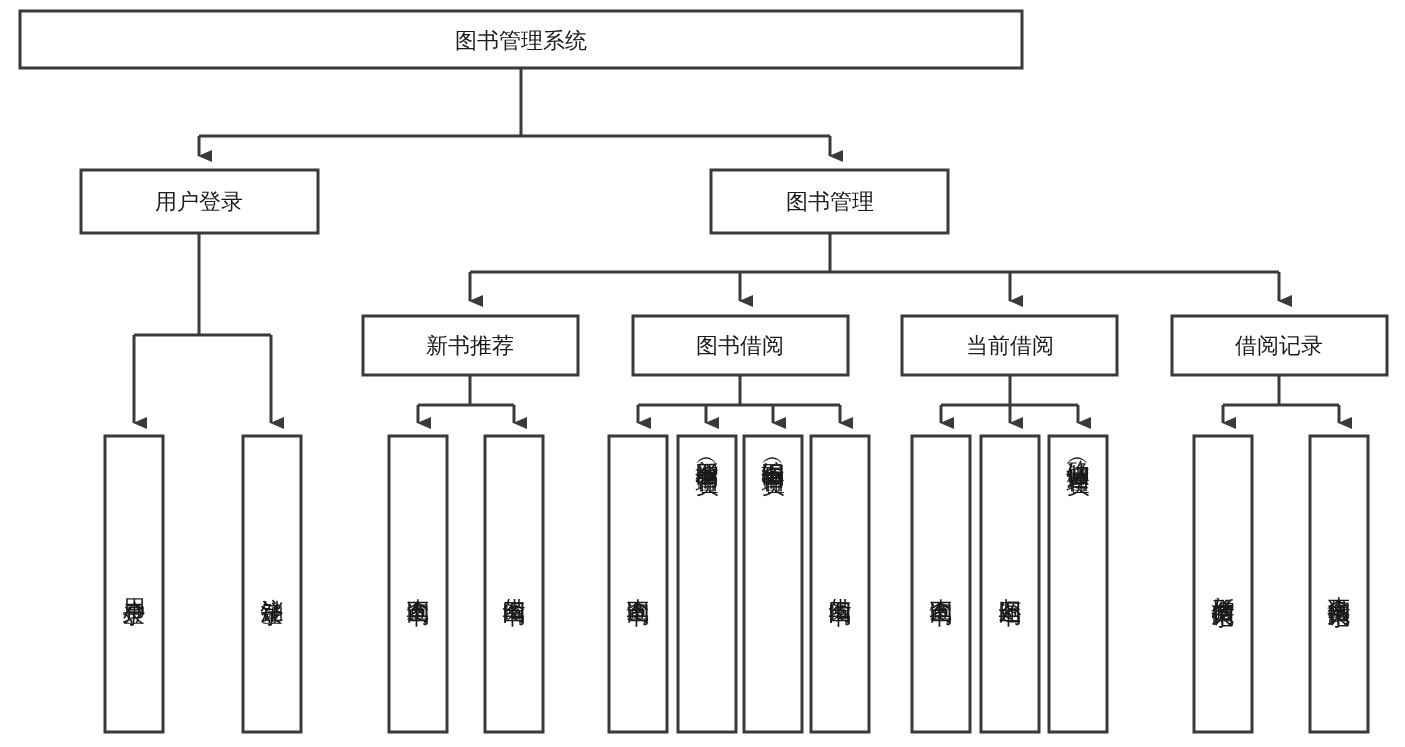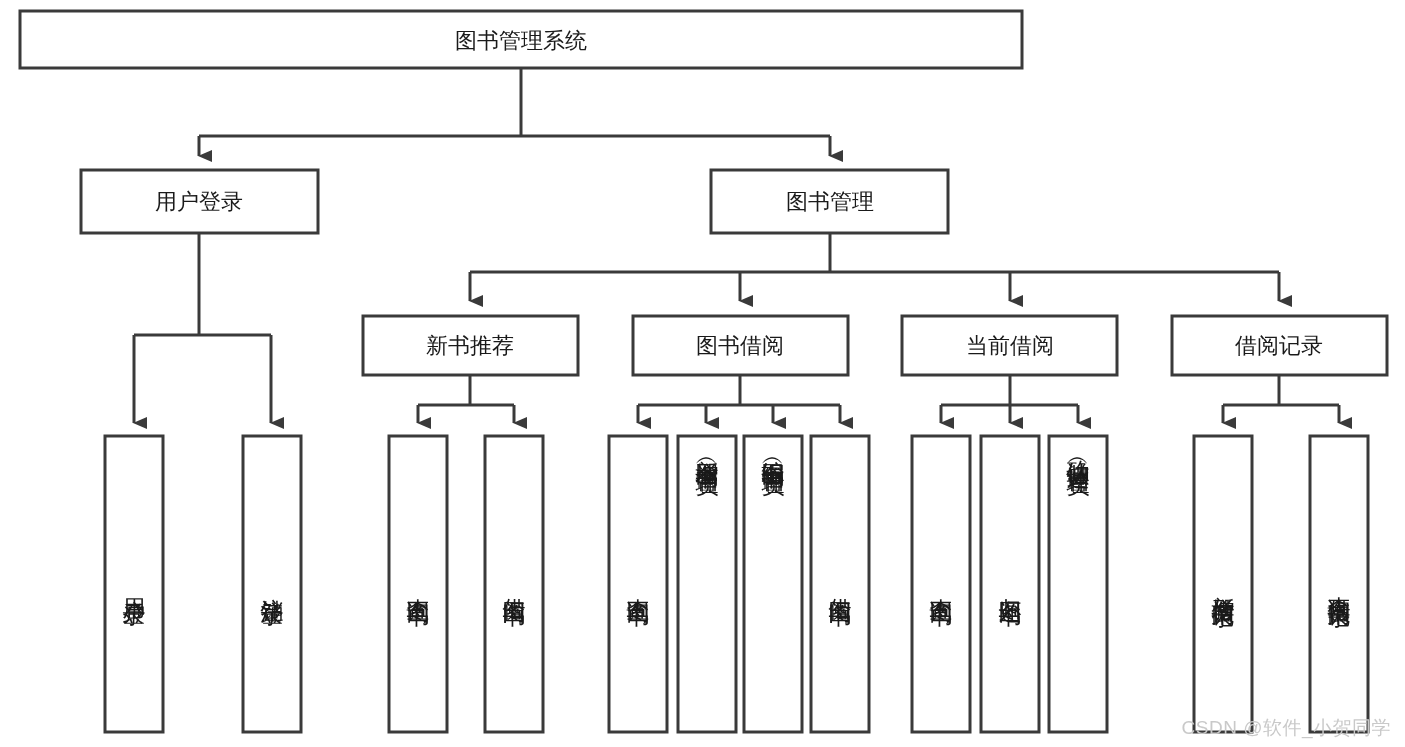--- a/index.html
+++ b/index.html
@@ -293,15 +293,14 @@
     </div>
 
     <div class="leaf-cell" style="left:1310px; top:436px; width:58px; height:296px;">
       <div class="leaf-label-wrap centered">
         <span class="leaf-label-v">查询借阅记录</span>
       </div>
     </div>
 
   </div>
 
-  <div id="watermark">CSDN @软件_小贺同学</div>
 
 </div>
 
 </body></html>

